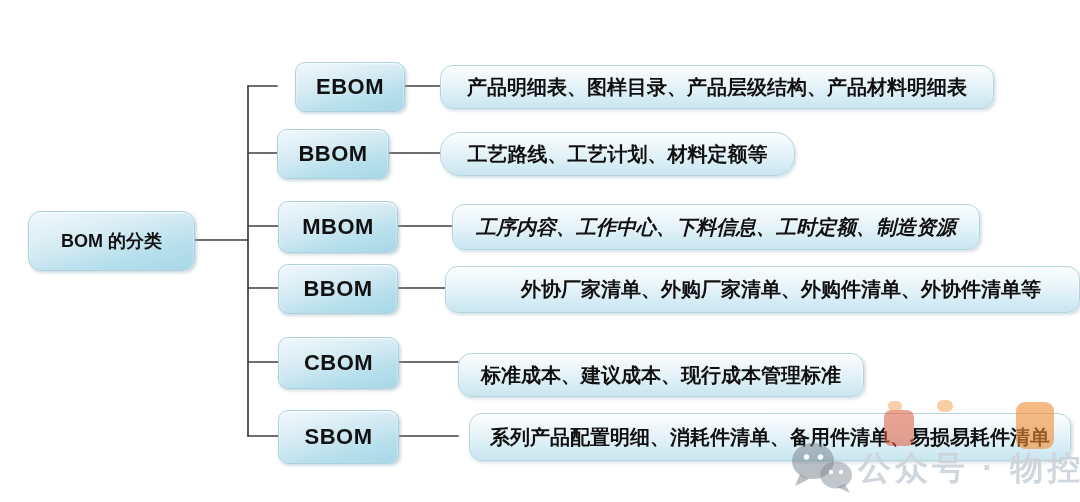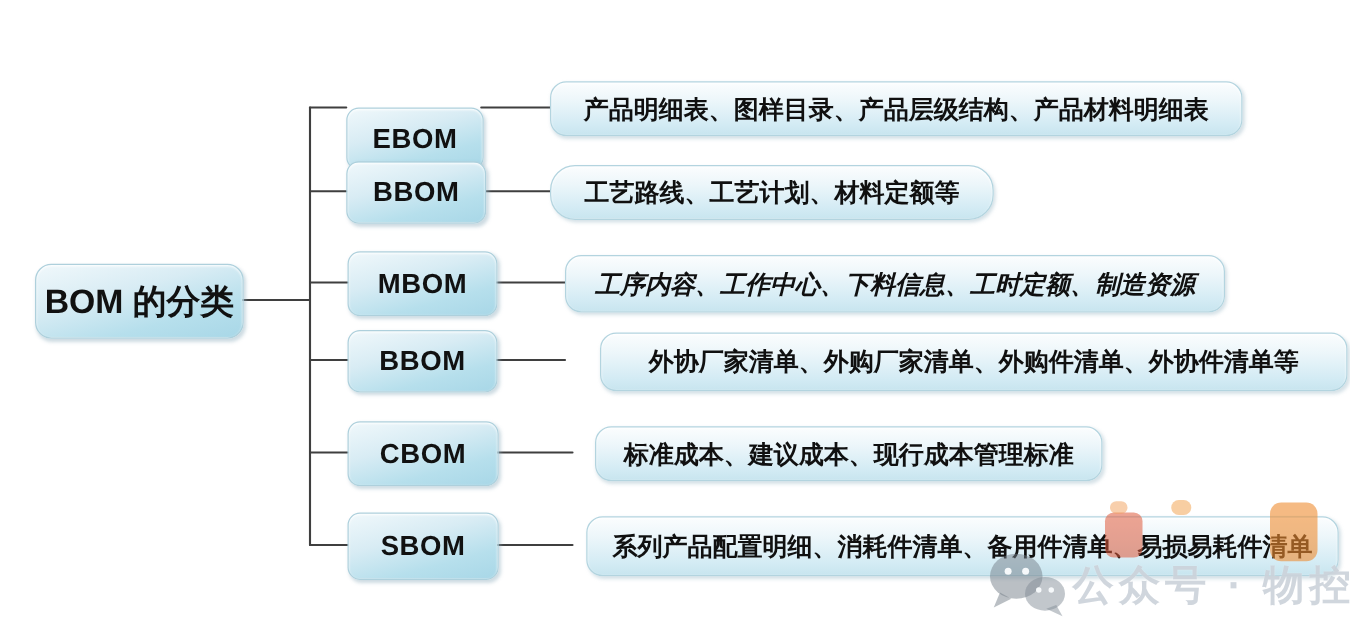--- a/index.html
+++ b/index.html
@@ -15,33 +15,33 @@
     background:linear-gradient(165deg,#f0f8fb 0%,#d8ecf4 38%,#b6dfec 72%,#a8d7e7 100%);
     box-shadow:inset 0 1px 2px rgba(255,255,255,.95), 1.5px 2px 3px rgba(145,175,190,.45);
   }
   .desc{
     position:absolute;z-index:2;display:flex;align-items:center;justify-content:center;
     color:#101010;font-weight:bold;font-size:20px;white-space:nowrap;
     border:1px solid #b3d4df;border-radius:13px;
     background:linear-gradient(180deg,#fbfdfe 0%,#ecf6fa 35%,#d3ebf4 80%,#c8e5ef 100%);
     box-shadow:inset 0 1px 2px rgba(255,255,255,.95), 1.5px 2px 3px rgba(150,180,195,.4);
   }
-  .root-node{left:28px;top:211px;width:165px;height:58px;font-size:27px;border-radius:13px;}
+  .root-node{left:28px;top:211px;width:165px;height:58px;font-size:18px;border-radius:13px;}
   .label-node{font-size:22px;letter-spacing:.5px;}
-  .ln-1{left:277px;top:62px;width:108px;height:48px;margin-top:24px;}
+  .ln-1{left:295px;top:62px;width:108px;height:48px;}
   .ln-2{left:277px;top:129px;width:110px;height:48px;}
   .ln-3{left:278px;top:201px;width:118px;height:50px;}
   .ln-4{left:278px;top:264px;width:118px;height:48px;}
   .ln-5{left:278px;top:337px;width:119px;height:50px;text-align:right;}
   .ln-6{left:278px;top:410px;width:119px;height:52px;}
   .ds-1{left:440px;top:65px;width:552px;height:42px;}
   .ds-2{left:440px;top:132px;width:353px;height:42px;border-radius:20px;}
   .ds-3{left:452px;top:204px;width:526px;height:44px;font-style:italic;}
-  .ds-4{left:480px;top:266px;width:596px;height:45px;}
-  .ds-5{left:458px;top:341px;width:404px;height:42px;margin-left:18px;}
+  .ds-4{left:445px;top:266px;width:596px;height:45px;padding-left:37px;}
+  .ds-5{left:458px;top:353px;width:404px;height:42px;}
   .ds-6{left:469px;top:413px;width:600px;height:46px;}
   .blob{position:absolute;z-index:3;}
   .blob-a{left:884px;top:410px;width:30px;height:36px;border-radius:7px;background:rgba(222,90,58,.55);}
   .blob-a2{left:888px;top:401px;width:14px;height:10px;border-radius:5px;background:rgba(242,160,90,.5);}
   .blob-b{left:937px;top:400px;width:16px;height:12px;border-radius:6px;background:rgba(242,165,85,.55);}
   .blob-c{left:1016px;top:402px;width:38px;height:47px;border-radius:9px;background:rgba(238,140,48,.6);}
   .watermark{position:absolute;left:790px;top:440px;z-index:4;display:flex;align-items:center;}
   .wm-icon{width:64px;height:56px;flex:0 0 auto;}
   .wm-text{
     margin-left:4px;font-size:33px;font-weight:bold;letter-spacing:4px;white-space:nowrap;

